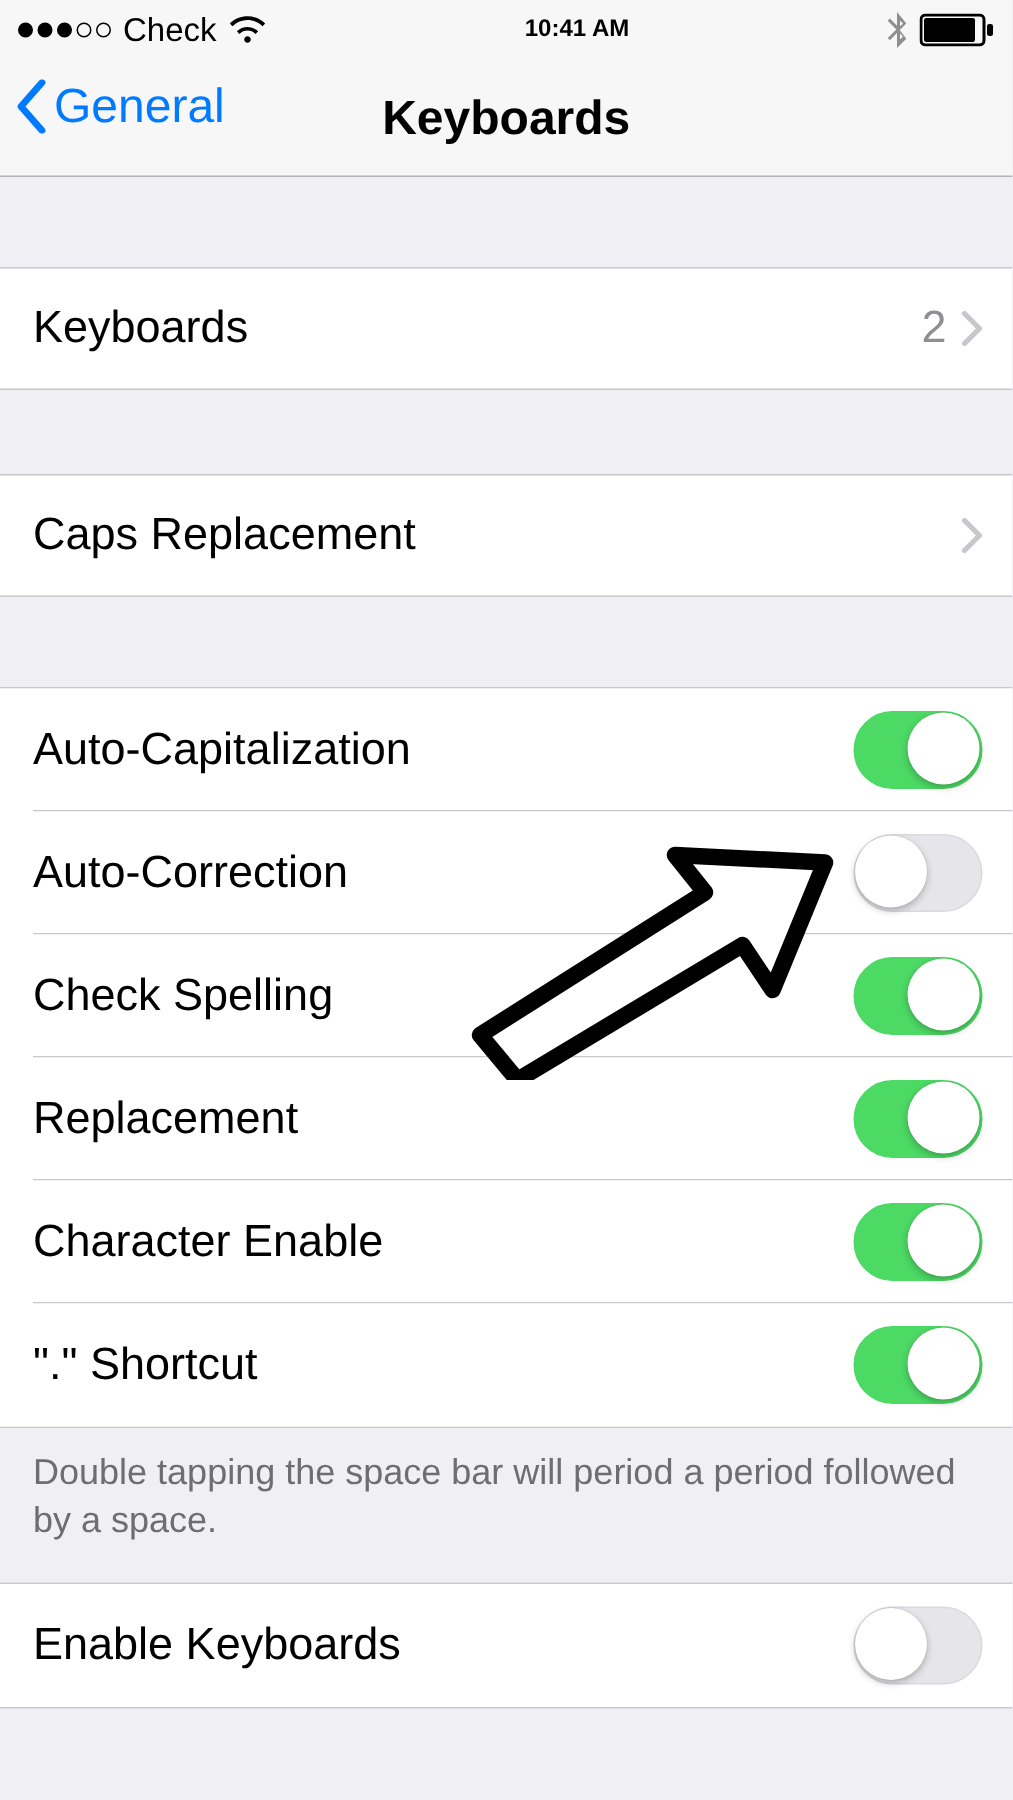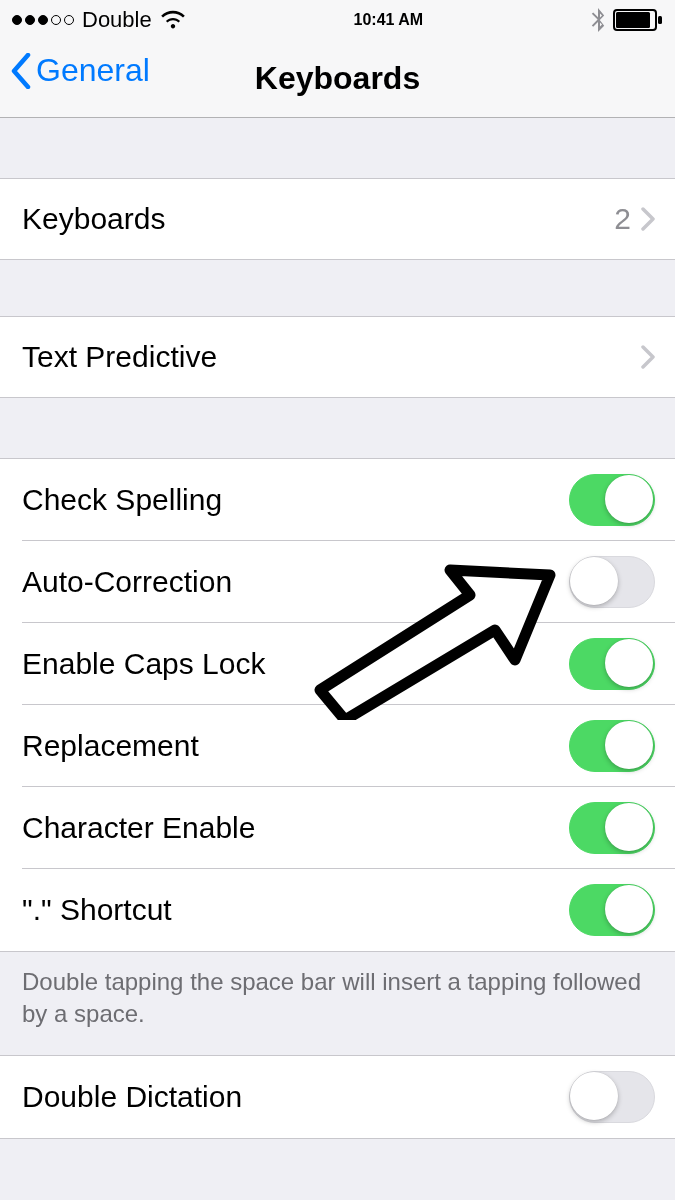--- a/index.html
+++ b/index.html
@@ -124,21 +124,21 @@
 
 <div class="status-bar">
   <div class="status-left">
     <span class="signal-dots">
       <span class="dot filled"></span>
         <span class="dot filled"></span>
         <span class="dot filled"></span>
         <span class="dot"></span>
         <span class="dot"></span>
     </span>
-    <span class="carrier">Double</span>
+    <span class="carrier">Check</span>
     <span class="wifi-icon">
       <svg width="26" height="20" viewBox="0 0 26 20">
           <path d="M13 18.5c1.2 0 2.2-1 2.2-2.2s-1-2.2-2.2-2.2-2.2 1-2.2 2.2 1 2.2 2.2 2.2zm-5.4-5.9c3-3 7.8-3 10.8 0l1.7-1.7c-3.9-3.9-10.3-3.9-14.2 0l1.7 1.7zM3 7.5c5.5-5.5 14.5-5.5 20 0l1.8-1.8C18.3-.8 7.7-.8 1.2 5.7L3 7.5z" fill="#000"></path>
         </svg>
     </span>
   </div>
   <div class="time">10:41 AM</div>
   <div class="status-right">
     <span class="bt-icon">
       <svg width="14" height="24" viewBox="0 0 14 24">
@@ -173,44 +173,44 @@
   <span class="value">2</span>
   <span class="chevron-right">
     <svg width="14" height="24" viewBox="0 0 14 24">
         <path d="M2 2l10 10L2 22" fill="none" stroke="#c7c7cc" stroke-width="3.5" stroke-linecap="round" stroke-linejoin="round"></path>
       </svg>
   </span>
 </div>
 
 <div class="group-spacer small"></div>
 <div class="cell">
-  <span class="label">Text Predictive</span>
+  <span class="label">Caps Replacement</span>
   <span class="chevron-right">
     <svg width="14" height="24" viewBox="0 0 14 24">
         <path d="M2 2l10 10L2 22" fill="none" stroke="#c7c7cc" stroke-width="3.5" stroke-linecap="round" stroke-linejoin="round"></path>
       </svg>
   </span>
 </div>
 
 <div class="group-spacer"></div>
 <div class="toggle-list" id="toggle-list">
     <div class="cell">
-      <span class="label">Check Spelling</span>
+      <span class="label">Auto-Capitalization</span>
       <span class="switch on">
         <span class="knob"></span>
       </span>
     </div>
     <div class="cell">
       <span class="label">Auto-Correction</span>
       <span class="switch">
         <span class="knob"></span>
       </span>
     </div>
     <div class="cell">
-      <span class="label">Enable Caps Lock</span>
+      <span class="label">Check Spelling</span>
       <span class="switch on">
         <span class="knob"></span>
       </span>
     </div>
     <div class="cell">
       <span class="label">Replacement</span>
       <span class="switch on">
         <span class="knob"></span>
       </span>
     </div>
@@ -221,25 +221,25 @@
       </span>
     </div>
     <div class="cell">
       <span class="label">"." Shortcut</span>
       <span class="switch on">
         <span class="knob"></span>
       </span>
     </div>
   </div>
 
-<div class="footer-note">Double tapping the space bar will insert a tapping followed by a space.</div>
+<div class="footer-note">Double tapping the space bar will period a period followed by a space.</div>
 
 <div class="toggle-list">
   <div class="cell">
-    <span class="label">Double Dictation</span>
+    <span class="label">Enable Keyboards</span>
     <span class="switch" id="dictation-switch">
         <span class="knob"></span>
       </span>
   </div>
 </div>
 
 <svg class="annotation-arrow" style="left:300px; top:550px;" width="260" height="170" viewBox="0 0 260 170">
   <path d="M20 140 L170 45 L150 20 L250 25 L215 110 L195 80 L45 170 Z" fill="#fff" stroke="#000" stroke-width="11" stroke-linejoin="round"></path>
 </svg>
 

